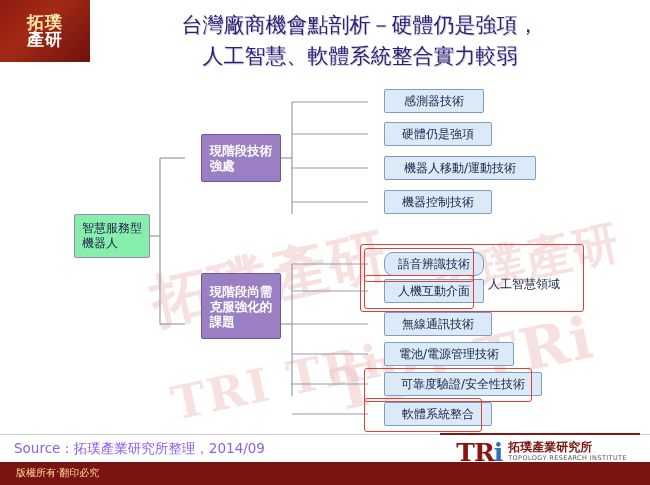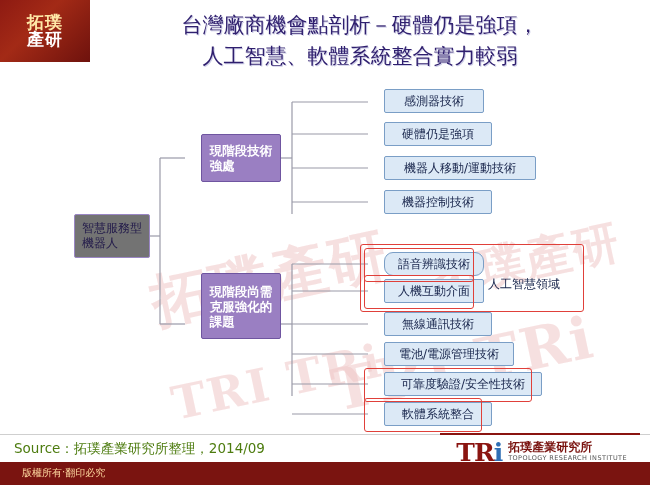--- a/index.html
+++ b/index.html
@@ -59,52 +59,52 @@
     position:absolute;
     box-sizing:border-box;
     display:flex;align-items:center;justify-content:center;
     font-size:12px;
     line-height:15px;
     color:#1b1b4f;
     border-radius:2px;
     margin-left:16px;
   }
   .node.root{
-    background:#737373;border:1px solid #9a86c4;
+    background:#86efac;border:1px solid #9a86c4;
     color:#221a4a;font-size:12px;
   }
   .node.branch{
     background:#9a7fc2;border:1px solid #6f55a0;
     color:#ffffff;font-size:12.5px;font-weight:bold;
   }
   .node.leaf{
     background:#dce9f6;border:1px solid #7a9ec6;
     color:#16234a;
   }
   .redbox{
     position:absolute;border:1.4px solid #e0403a;border-radius:3px;
     pointer-events:none;
   }
   .redlabel{
     position:absolute;font-size:12px;color:#16234a;
   }
 
   .source{
     position:absolute;left:14px;top:440px;
-    font-size:13.5px;color:#4d7c0f;
+    font-size:13.5px;color:#8b5cf6;
   }
   .rule{
     position:absolute;left:0;top:434px;width:650px;height:1px;background:#cfcfcf;
   }
   .footer{
     position:absolute;left:0;top:462px;width:650px;height:23px;
     background:#7a1410;
   }
   .footer-note{
-    position:absolute;left:22px;top:466px;font-size:10px;color:#ffd9a0;text-align:center;
+    position:absolute;left:16px;top:466px;font-size:10px;color:#ffd9a0;text-align:center;
   }
   .tri{
     position:absolute;right:23px;top:438px;display:flex;align-items:center;gap:6px;
   }
   .tri-logo{
     font-family:"DejaVu Serif","Liberation Serif",serif;
     font-weight:bold;font-size:25px;color:#8a1410;letter-spacing:-1px;
   }
   .tri-logo .i{color:#2f6fb5;}
   .tri-txt{line-height:11px;}

